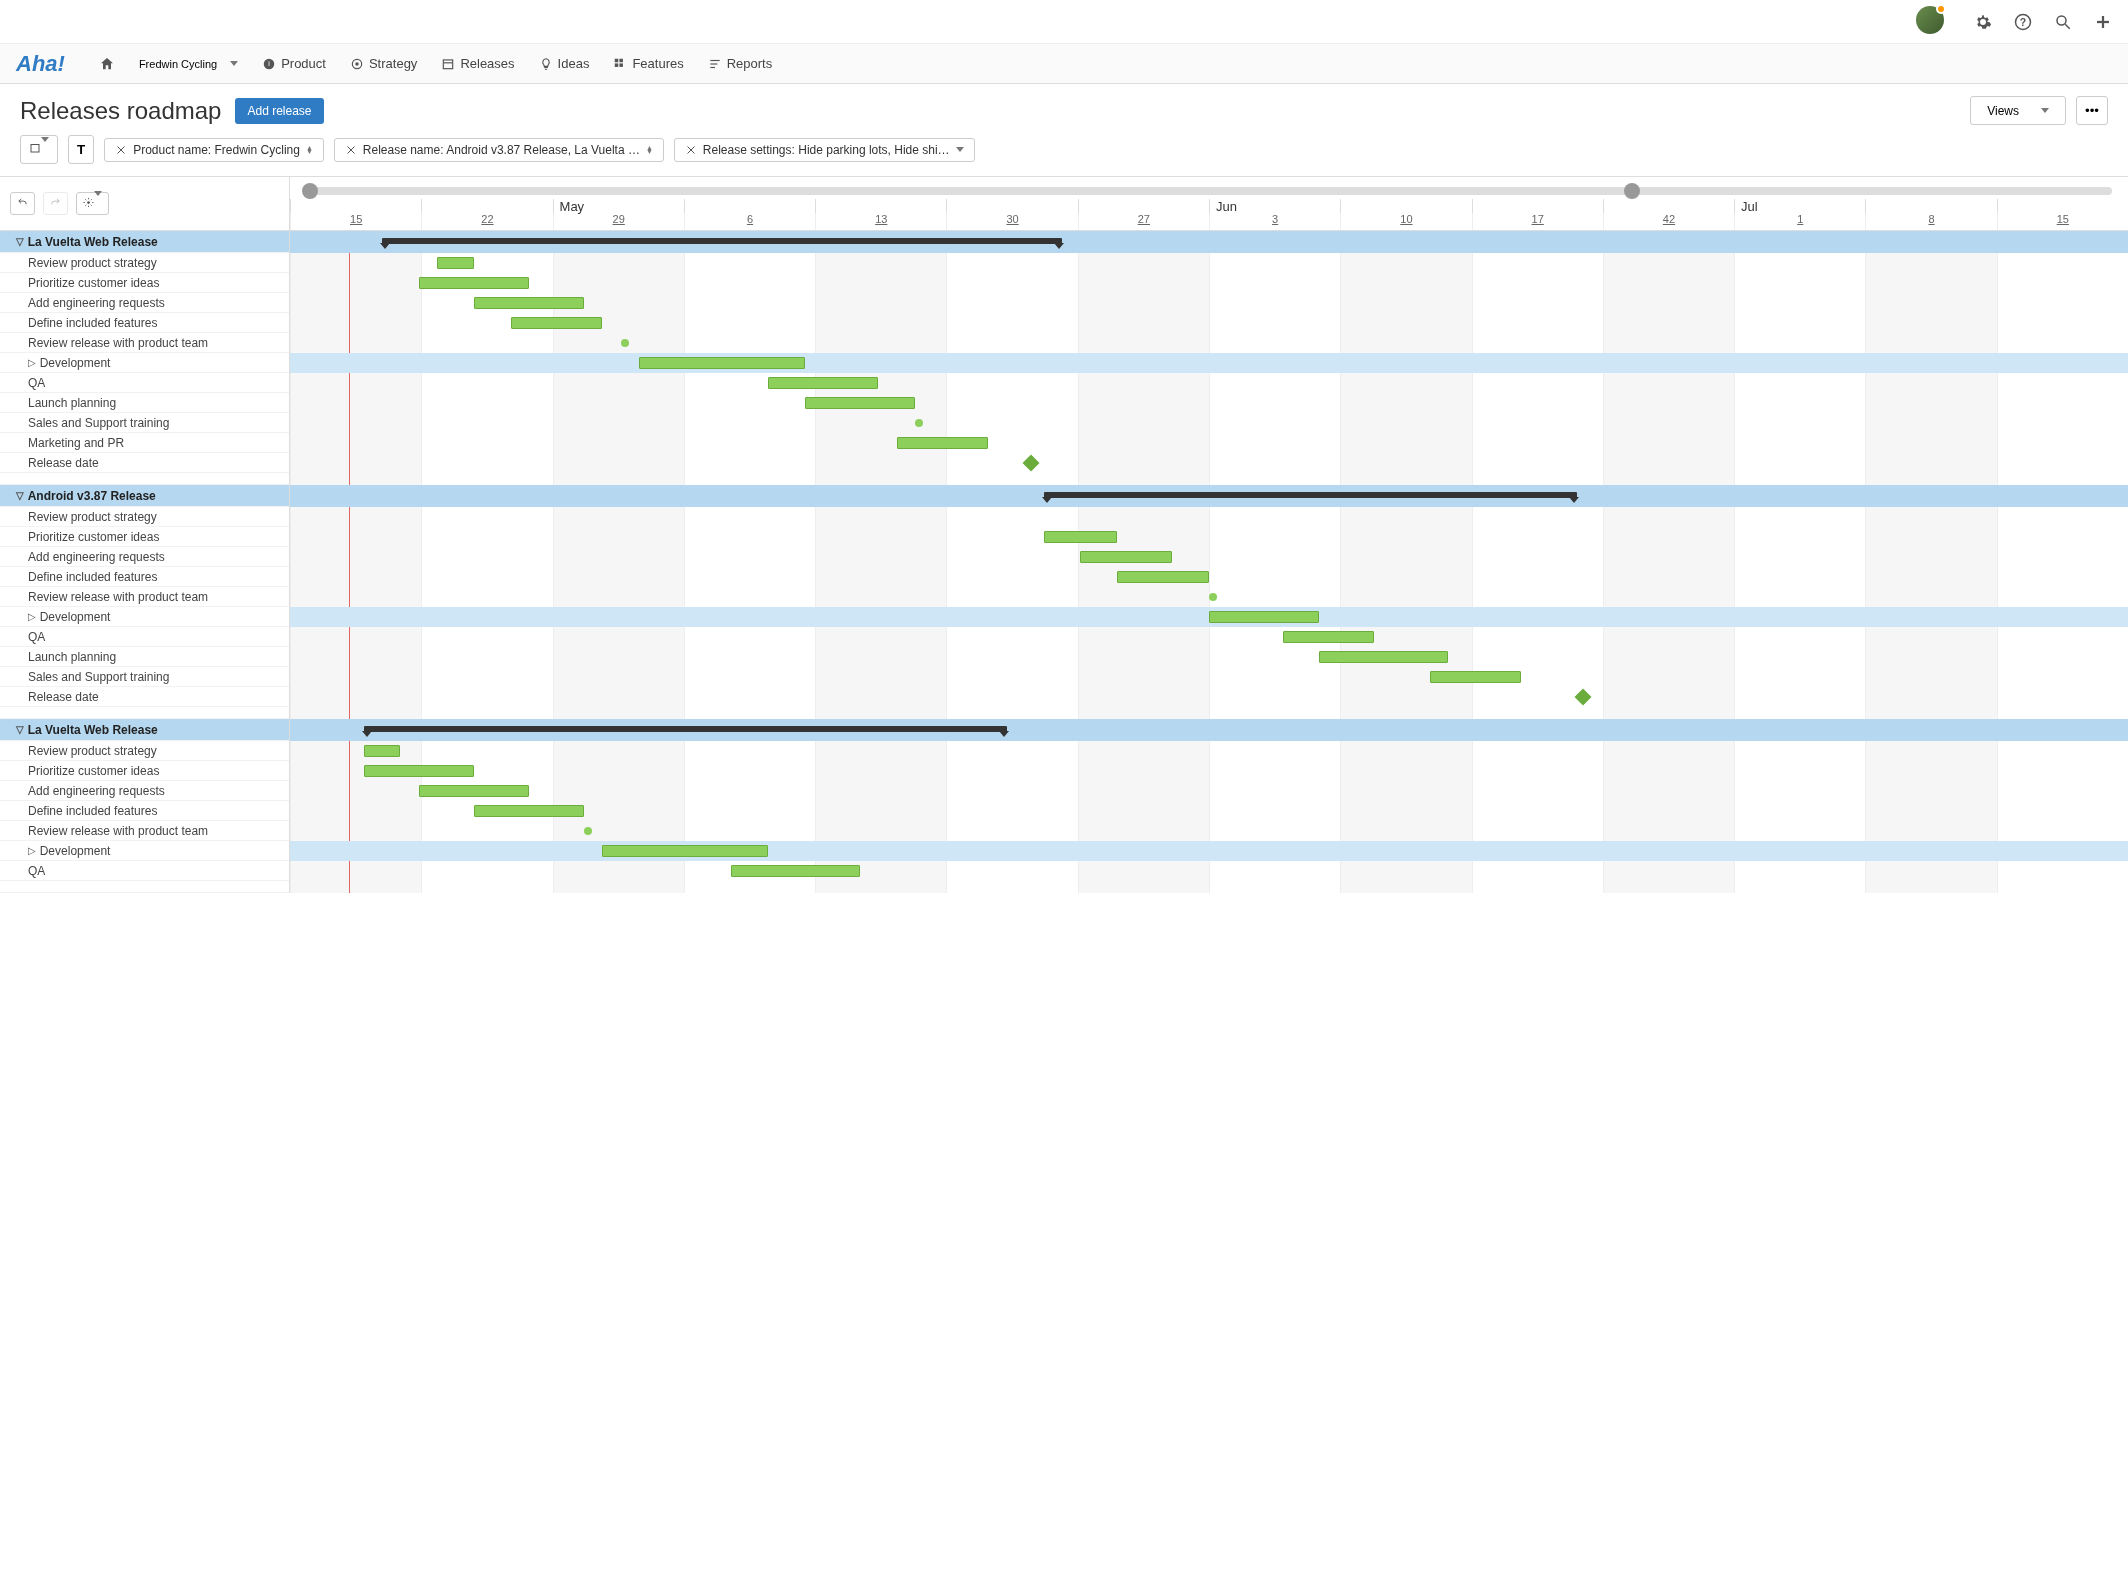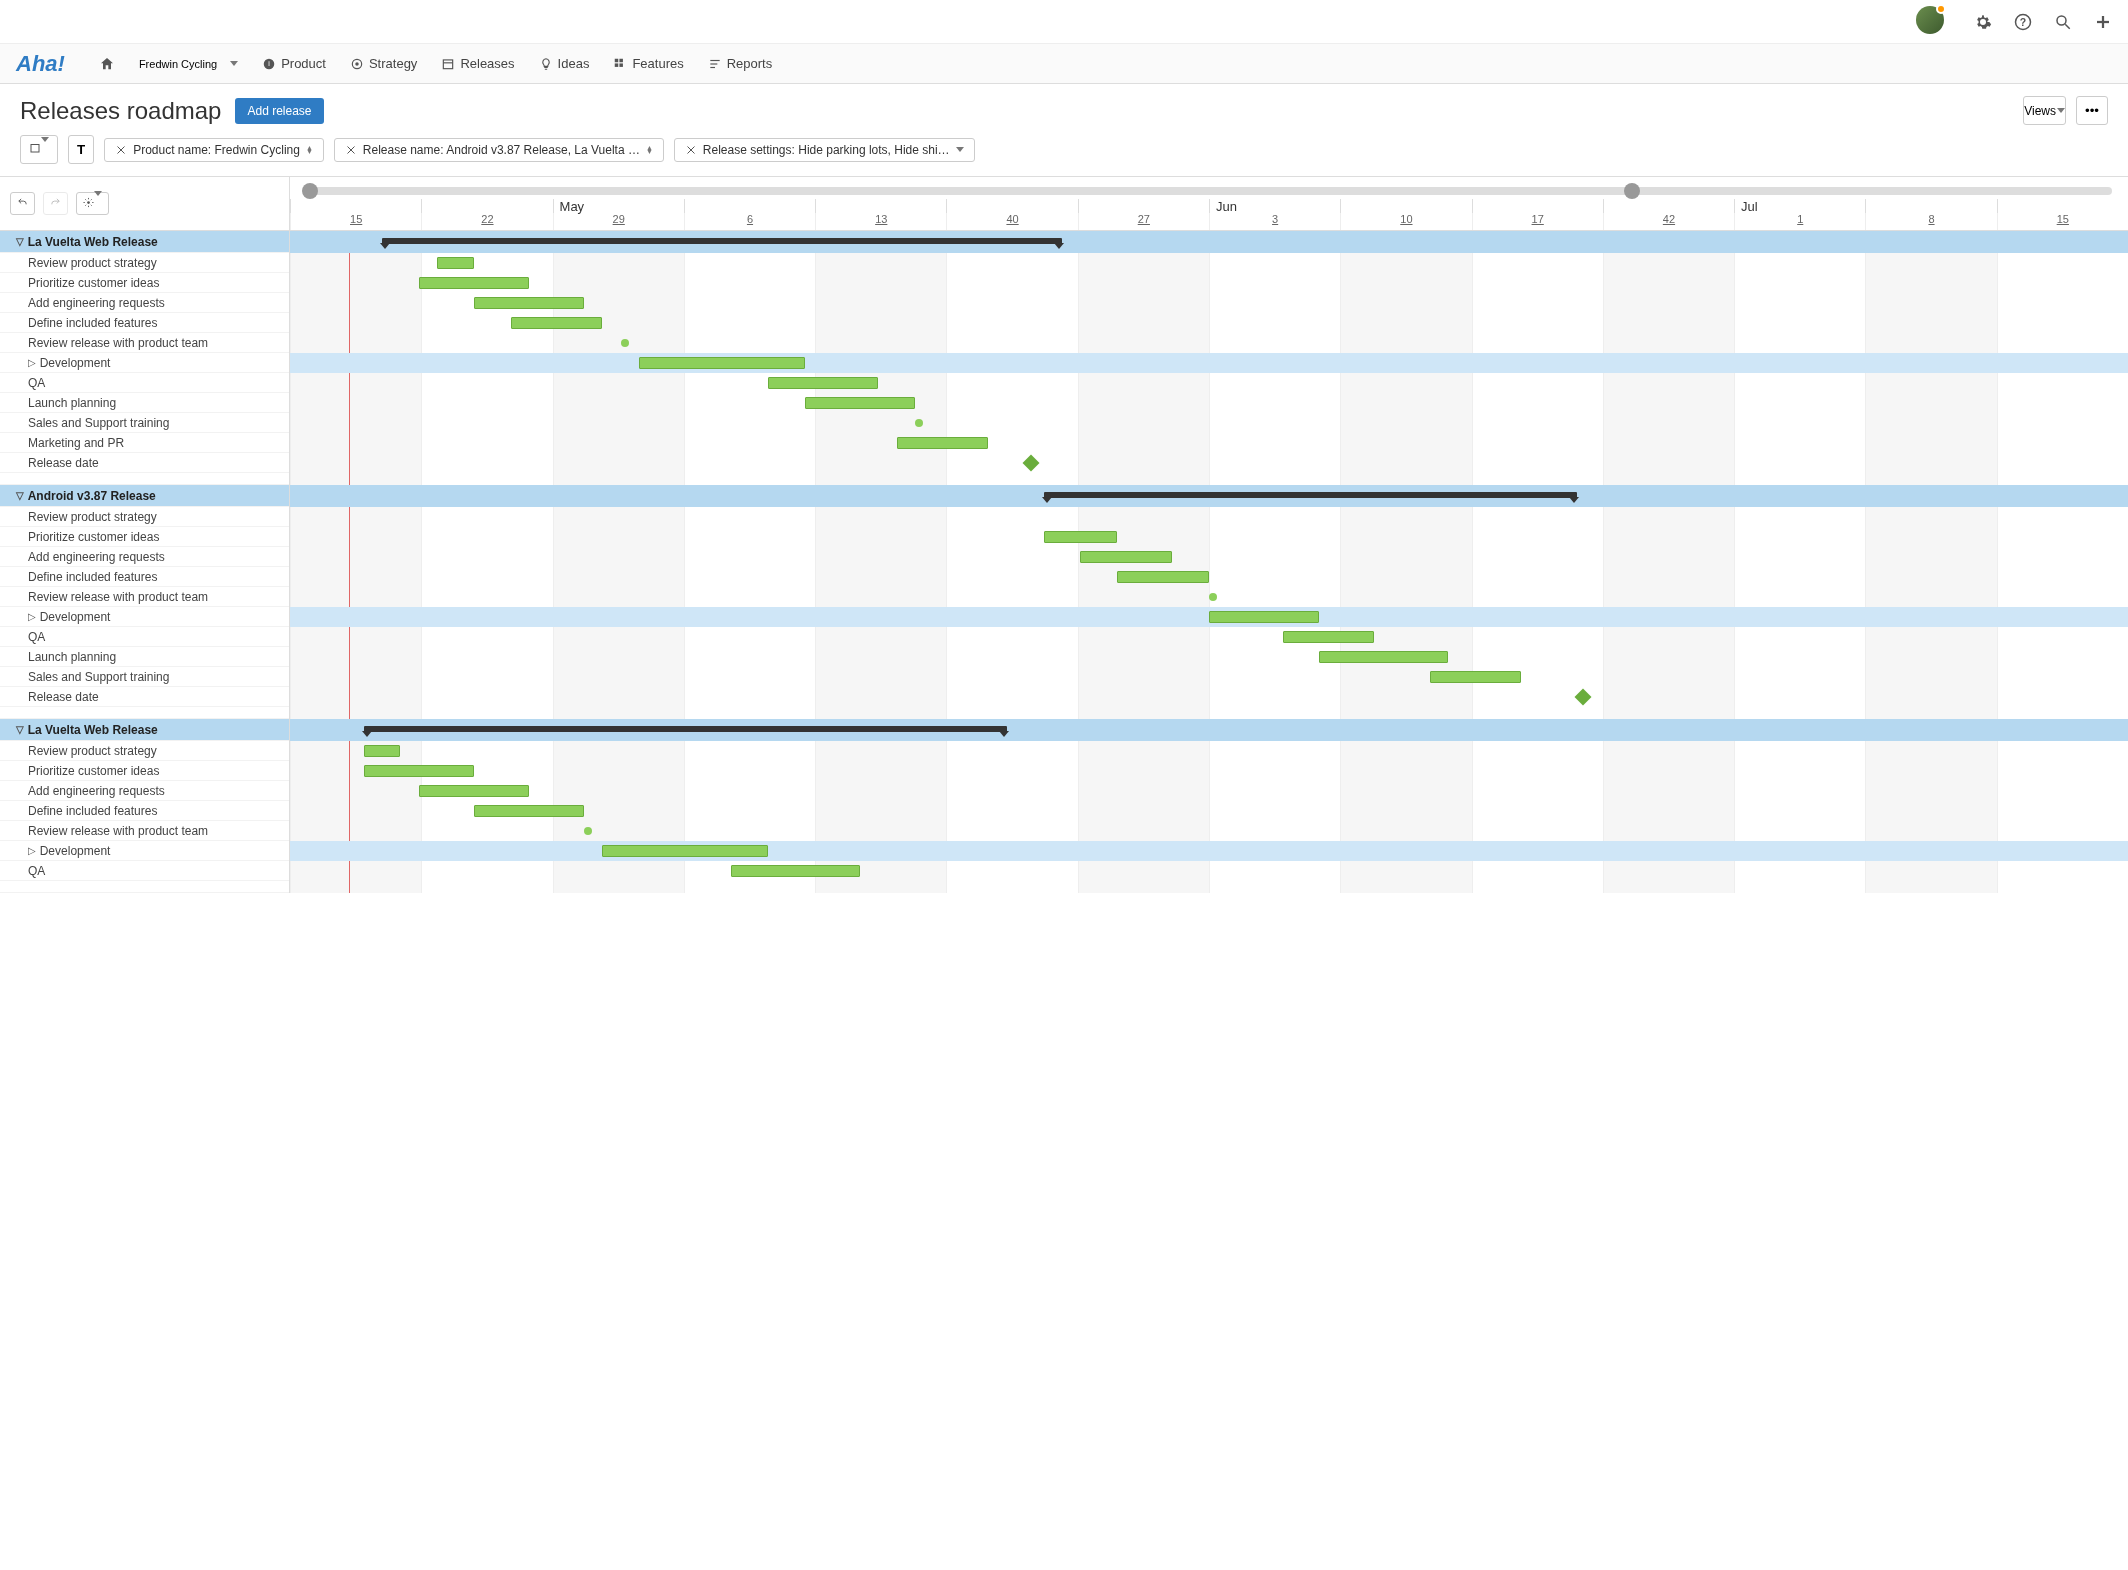--- a/index.html
+++ b/index.html
@@ -19,21 +19,21 @@
 .nav-item { display: flex; align-items: center; gap: 5px; color: #444; cursor: pointer; font-size: 13px; }
 .nav-item .icon { width: 14px; height: 14px; }
 .prod-sel { display: flex; align-items: center; gap: 13px; border: none; background: none; font-size: 11px; cursor: pointer; }
 .caret { width: 0; height: 0; border-left: 4px solid transparent; border-right: 4px solid transparent; border-top: 5px solid #777; }
 
 
 .pagehead { padding: 12px 20px 6px; display: flex; align-items: center; gap: 14px; justify-content: flex-end; }
 .pagehead h1 { font-size: 24px; font-weight: 400; color: #333; }
 .btn-primary { background: #2f7cc4; color: #fff; border: none; padding: 6px 12px; border-radius: 3px; cursor: pointer; font-size: 12px; }
 .pagehead-right { margin-left: auto; display: flex; gap: 10px; }
-.btn-outline { border: 1px solid #ccc; background: #fff; padding: 6px 0; border-radius: 3px; cursor: pointer; font-size: 12px; display: flex; align-items: center; gap: 1px; }
+.btn-outline { border: 1px solid #ccc; background: #fff; padding: 6px 16px; border-radius: 3px; cursor: pointer; font-size: 12px; display: flex; align-items: center; gap: 22px; }
 .btn-icon-only { border: 1px solid #ccc; background: #fff; padding: 6px 8px; border-radius: 3px; cursor: pointer; }
 
 
 .filters { padding: 4px 20px 12px; display: flex; align-items: center; gap: 10px; }
 .filter-chip { border: 1px solid #ccc; border-radius: 3px; padding: 4px 10px; display: flex; align-items: center; gap: 6px; background: #fff; font-size: 12px; cursor: pointer; }
 .filter-chip .icon, .btn-icon-only .icon { width: 12px; height: 12px; }
 .updown { display: inline-flex; flex-direction: column; line-height: 4px; }
 .updown span { font-size: 7px; color: #777; }
 
 
@@ -352,21 +352,21 @@
             <div class="month">Jul</div>
             <div class="month"></div>
             <div class="month"></div>
           </div>
         <div class="days" id="days">
             <div>15</div>
             <div>22</div>
             <div>29</div>
             <div>6</div>
             <div>13</div>
-            <div>40</div>
+            <div>30</div>
             <div>27</div>
             <div>3</div>
             <div>10</div>
             <div>17</div>
             <div>42</div>
             <div>1</div>
             <div>8</div>
             <div>15</div>
           </div>
       </div>

